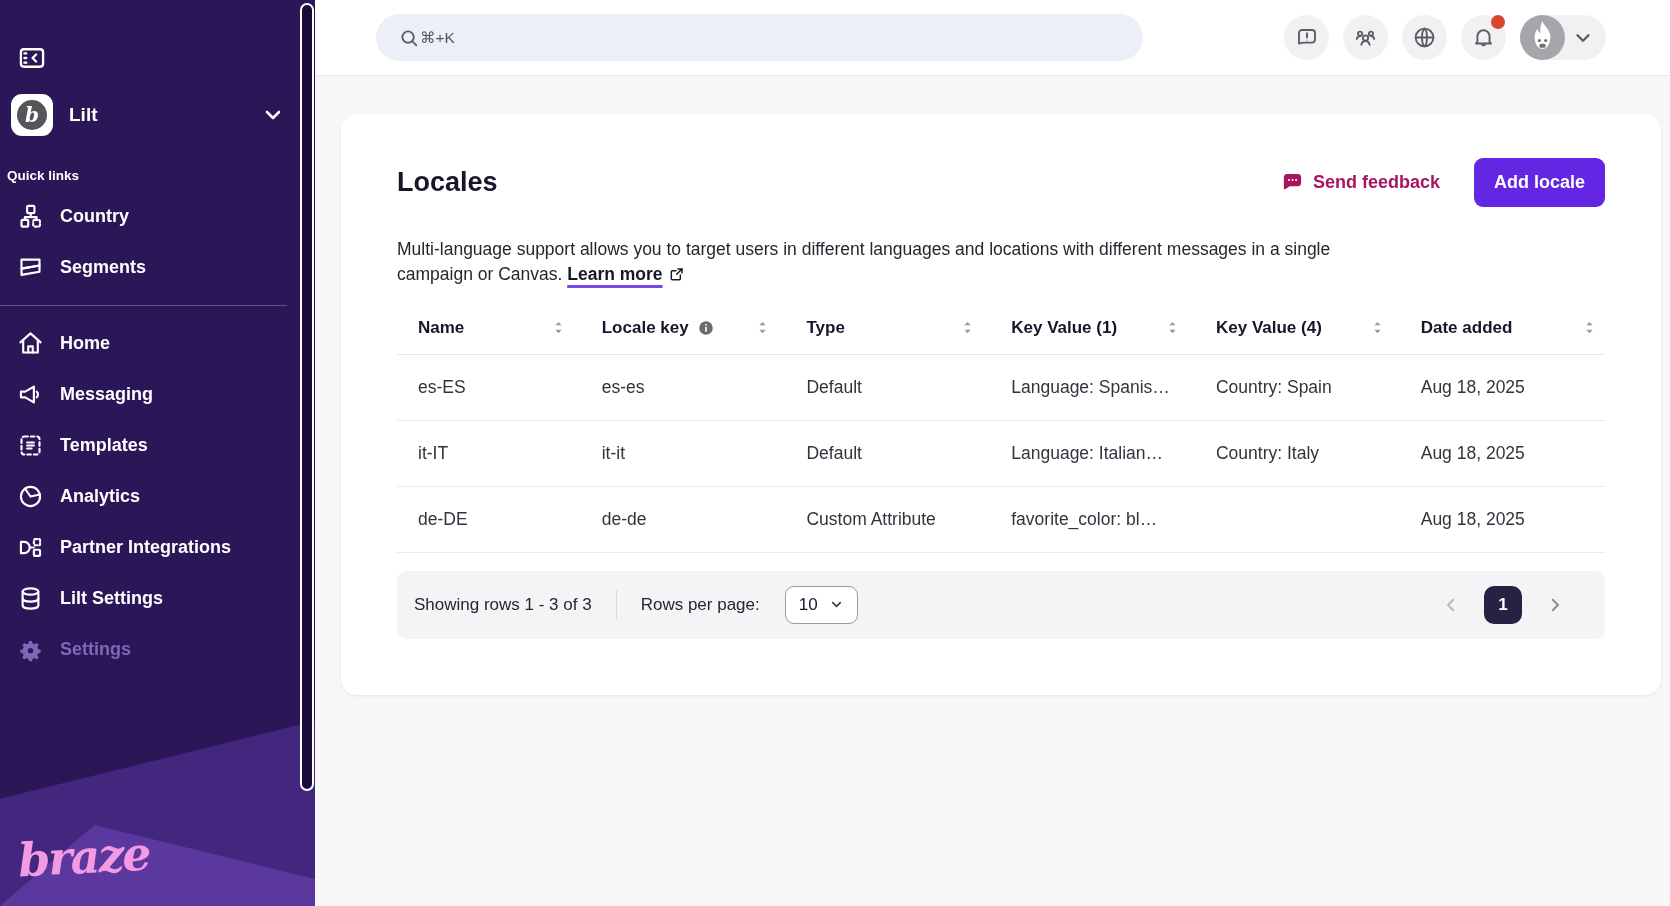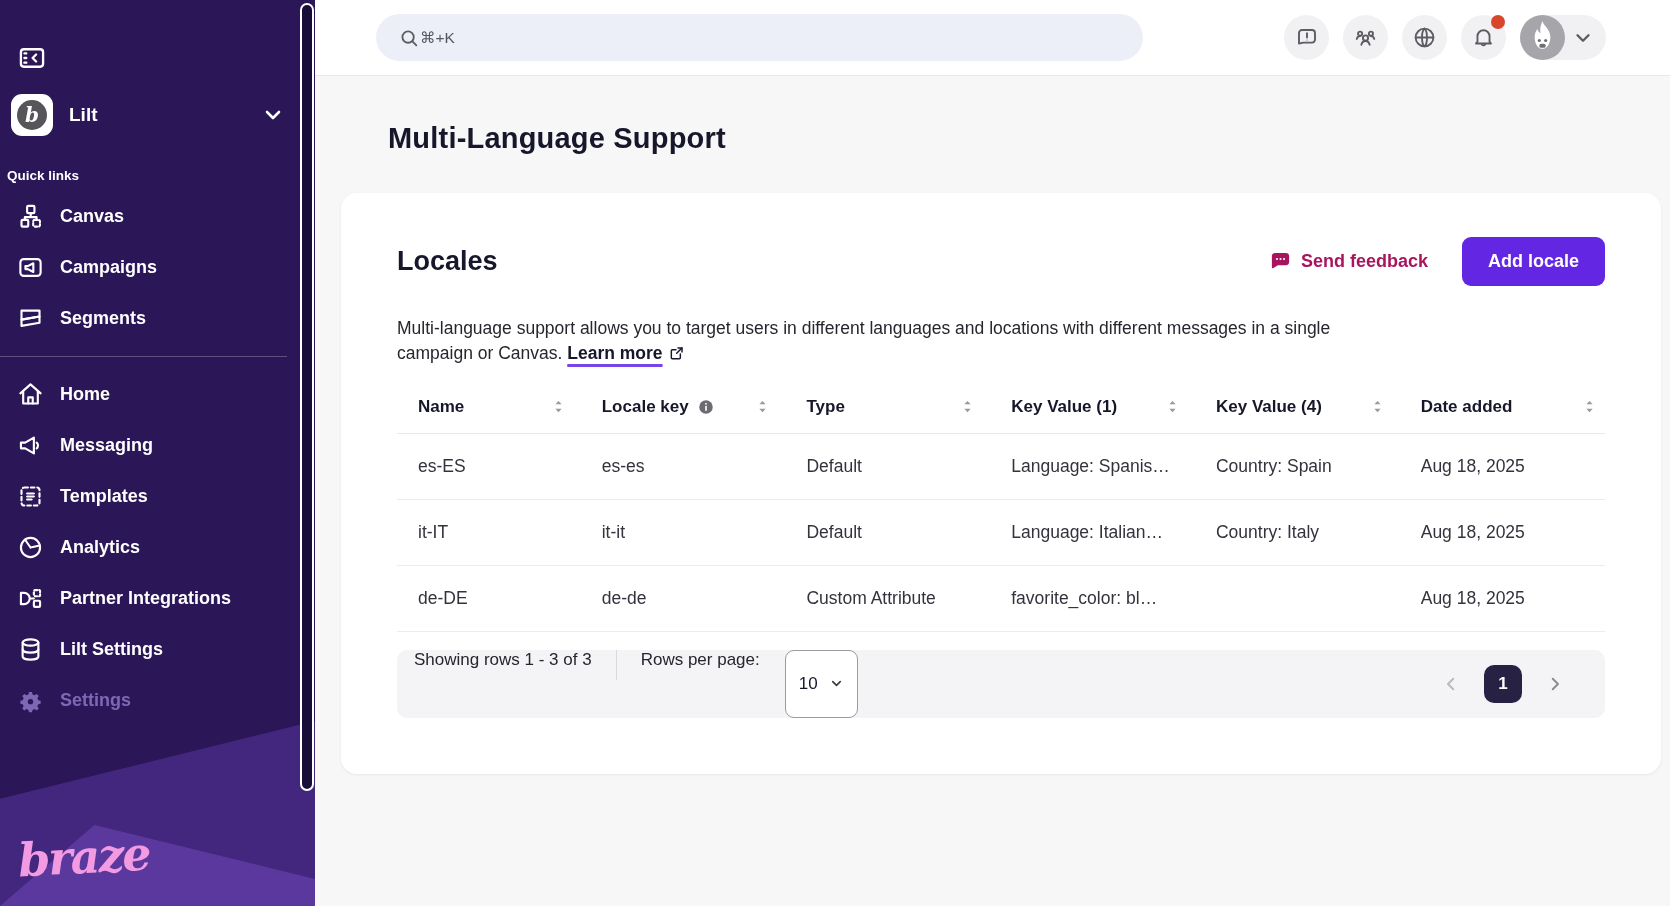--- a/index.html
+++ b/index.html
@@ -73,21 +73,21 @@
   .card {
     margin:38px 9px 40px 26px; background:#fff; border-radius:16px;
     padding:44px 56px 56px; box-shadow:0 1px 3px rgba(20,20,40,.07);
   }
   .card-header { display:flex; align-items:center;justify-content:center; }
   .card-title { font-size:27px; font-weight:800; color:#17172b; }
   .card-actions { margin-left:auto; display:flex; align-items:center; gap:34px; }
   .send-feedback { display:flex; align-items:center; gap:9px; color:#a9145f; font-weight:bold; font-size:18px; cursor:pointer; }
   .add-locale-btn {
     background:#6326e2; color:#fff; border:none; border-radius:9px;
-    font-weight:bold; font-size:18px; padding:14px 26px; cursor:pointer; font-family:inherit;
+    font-weight:bold; font-size:18px; padding:14px 20px; cursor:pointer; font-family:inherit;
   }
   .card-desc { margin-top:30px; font-size:17.5px; color:#26262f; line-height:1.45; max-width:1000px; }
   .learn-more {
     font-weight:bold; color:#17172b; cursor:pointer; text-decoration:underline;
     text-decoration-color:#7a45e8; text-decoration-thickness:2.5px; text-underline-offset:5px;
   }
   .ext-link { display:inline-block; vertical-align:-2px; margin-left:6px; color:#17172b; }
 
   .table { margin-top:30px; }
   .thead, .trow { display:grid; grid-template-columns:1fr 1fr 1fr 1fr 1fr .9fr; }
@@ -96,21 +96,21 @@
   .th:first-child { padding-left:21px; }
   .th:last-child { padding-right:8px; }
   .th-label { display:flex; align-items:center; gap:8px; }
   .sort-icon { color:#98989f; cursor:pointer; flex:none; }
   .trow { height:66px; align-items:center; font-size:17.5px; color:#33333d; border-bottom:1px solid #ececef; }
   .td { padding-right:14px; white-space:nowrap; overflow:hidden; }
   .td:first-child { padding-left:21px; }
 
   .table-footer {
     margin-top:18px; height:68px; background:#f4f4f6; border-radius:10px;
-    display:flex; padding:0 17px; font-size:17px; color:#26262f;
+    display:flex; align-items:center; padding:0 17px; font-size:17px; color:#26262f;
   }
   .tf-divider { width:1px; height:30px; background:#d9d9de; margin:0 24px; }
   .rpp-label { margin-right:25px; }
   .rpp-select {
     display:flex; align-items:center; gap:11px; background:#fff; border:1.5px solid #9a9aa2;
     border-radius:9px; padding:8px 13px; font-size:17px; cursor:pointer; color:#17172b;
   }
   .pagination { margin-left:auto; display:flex; align-items:center; gap:24px; margin-right:24px; }
   .page-prev { color:#b9b9be; cursor:pointer; }
   .page-next { color:#8b8b92; cursor:pointer; }
@@ -150,30 +150,21 @@
   <nav class="nav">
     <div class="nav-item">
       <span>
         <svg viewBox="0 0 24 24" fill="none" stroke="currentColor" stroke-width="1.9" stroke-linecap="round" stroke-linejoin="round">
           <rect x="9" y="2.5" width="6.5" height="6.5" rx="1"></rect>
           <path d="M12.2 9.5v3M12.2 12.5H7v2.5M12.2 12.5h5.2v2.5"></path>
           <rect x="4" y="15" width="6" height="6" rx="1"></rect>
           <rect x="14.4" y="15" width="6" height="6" rx="1.4" stroke-dasharray="2 1.8"></rect>
         </svg>
       </span>
-      <span>Canvas</span>
-    </div>
-    <div class="nav-item">
-      <span>
-        <svg viewBox="0 0 24 24" fill="none" stroke="currentColor" stroke-width="1.9" stroke-linecap="round" stroke-linejoin="round">
-          <rect x="3" y="4.5" width="18" height="15" rx="3"></rect>
-          <path d="M7.5 10.8v2.6h2.1l4.9 2.6V8.2l-4.9 2.6H7.5z"></path>
-        </svg>
-      </span>
-      <span>Campaigns</span>
+      <span>Country</span>
     </div>
     <div class="nav-item">
       <span>
         <svg viewBox="0 0 24 24" fill="none" stroke="currentColor" stroke-width="1.9" stroke-linecap="round" stroke-linejoin="round">
           <path d="M4 5h16v5.2L4 13V5z"></path>
           <path d="M4 13l16-2.8v5.6L4 18.6V13z"></path>
         </svg>
       </span>
       <span>Segments</span>
     </div>
@@ -320,21 +311,20 @@
         <span class="avatar-chevron">
           <svg width="22" height="22" viewBox="0 0 24 24" fill="none" stroke="currentColor" stroke-width="2.6" stroke-linecap="round" stroke-linejoin="round">
               <path d="M6 9l6 6 6-6"></path>
             </svg>
         </span>
       </div>
     </div>
   </header>
 
   <div class="content">
-    <h1 class="page-title">Multi-Language Support</h1>
 
     <section class="card">
       <div class="card-header">
         <div class="card-title">Locales</div>
         <div class="card-actions">
           <div class="send-feedback">
             <span>
               <svg width="23" height="23" viewBox="0 0 24 24">
                 <path fill="#a9145f" d="M3 6.5A3.5 3.5 0 016.5 3h11A3.5 3.5 0 0121 6.5v5.8a3.5 3.5 0 01-3.5 3.5H9.2l-4.6 3.1c-.8.55-1.6.13-1.6-.85V6.5z"></path>
                 <circle cx="8.3" cy="9.4" r="1.1" fill="#fff"></circle>

